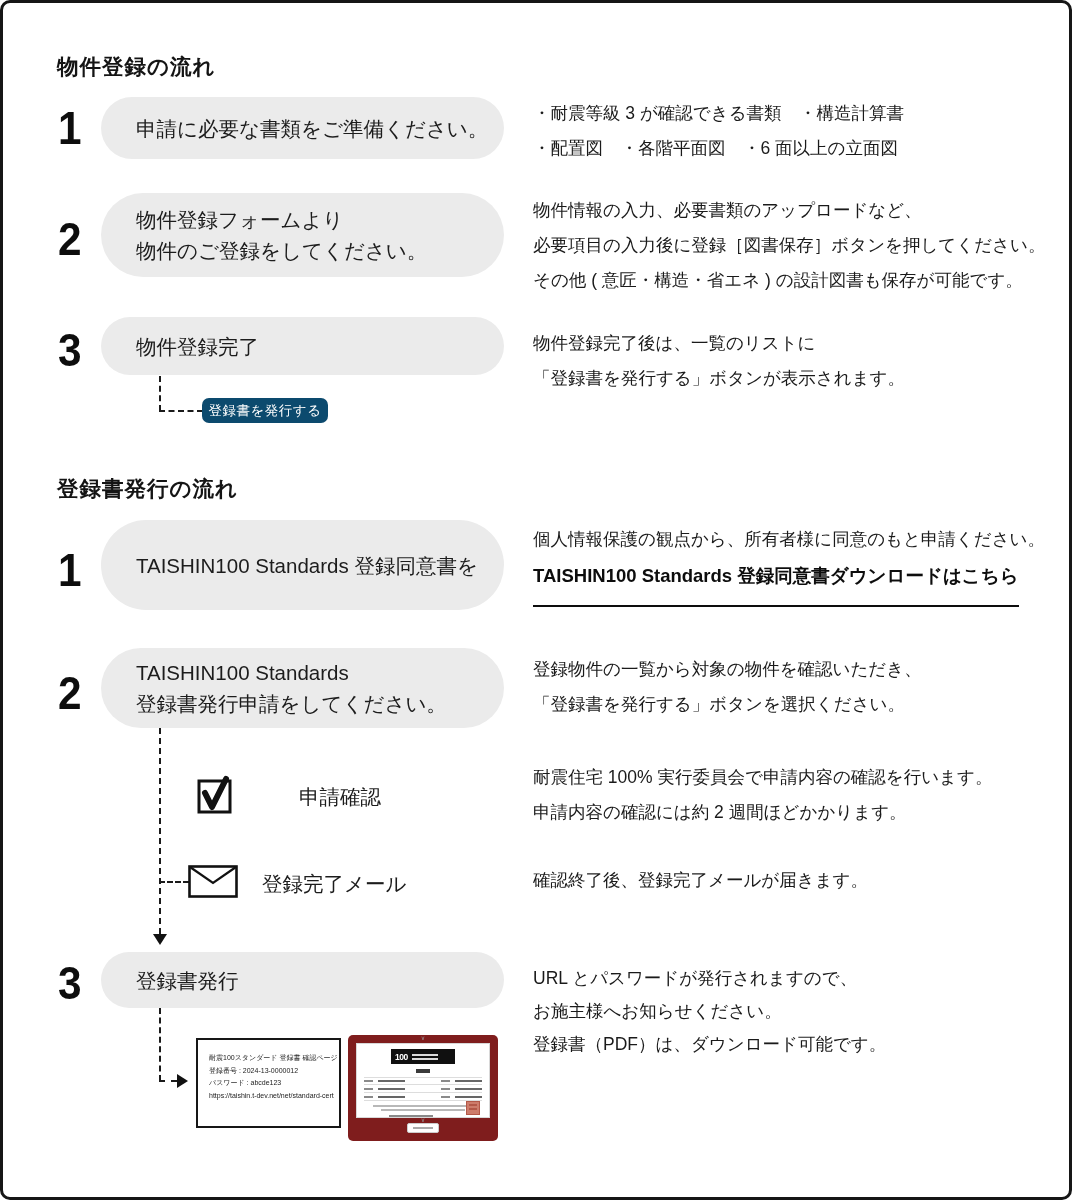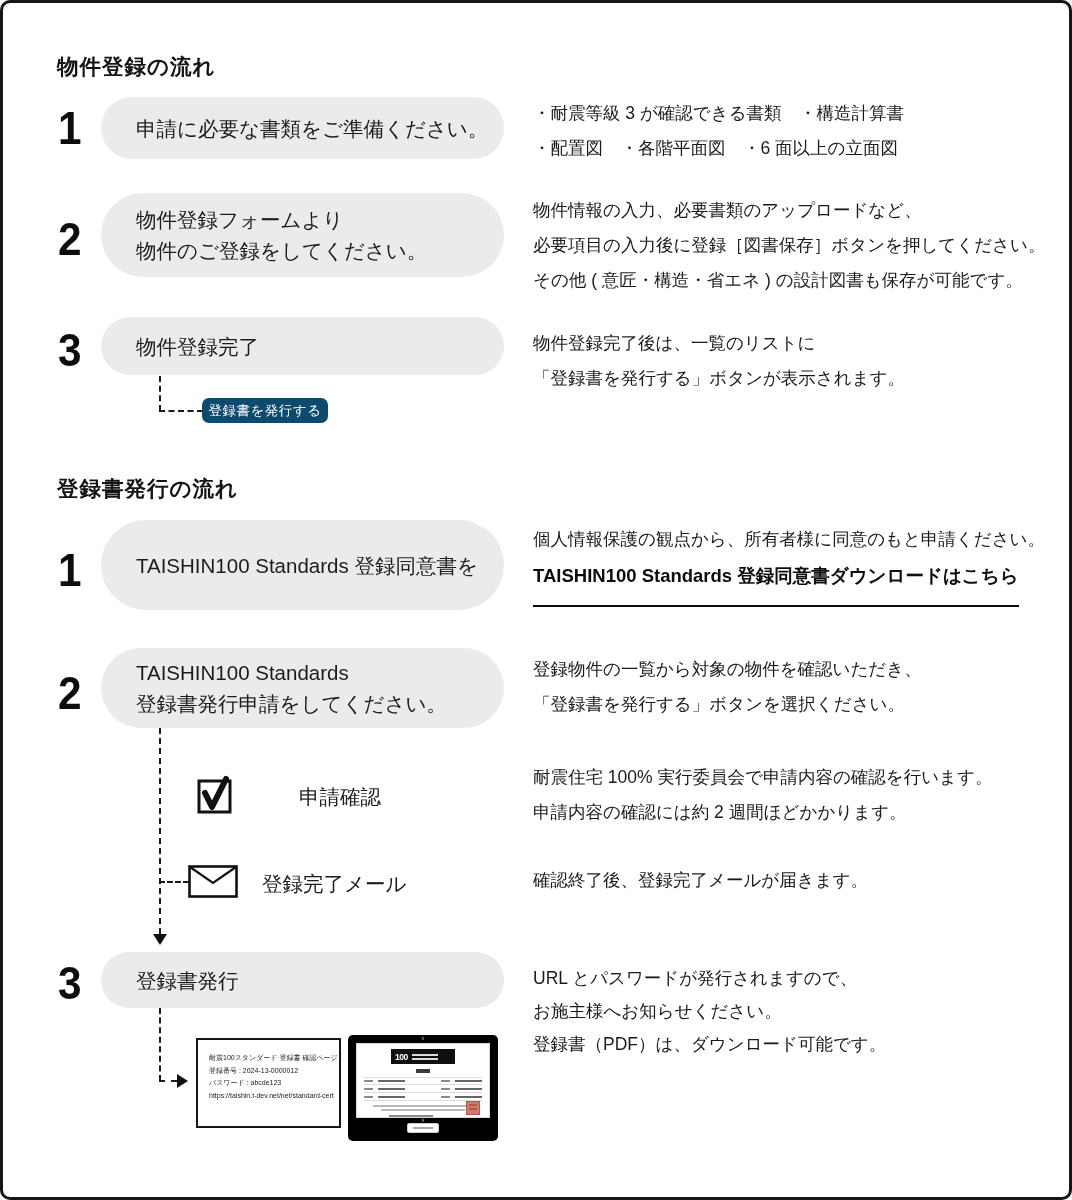--- a/index.html
+++ b/index.html
@@ -35,21 +35,21 @@
     font-size:18.5px; font-weight:bold; color:#0d0d0d; text-decoration:none;
     border-bottom:2.5px solid #0d0d0d; padding-bottom:17px; white-space:nowrap; display:inline-block;
   }
   .mid-label { font-size:20.5px; color:#1c1c1c; white-space:nowrap; }
   .arrow-down { width:0; height:0; border-left:7px solid transparent; border-right:7px solid transparent; border-top:11px solid #111; }
   .arrow-right { width:0; height:0; border-top:7px solid transparent; border-bottom:7px solid transparent; border-left:11px solid #111; }
   
   .conf-card { width:145px; height:90px; background:#fff; border:2px solid #161616; padding:12px 0 0 11px; }
   .conf-card div { font-size:7px; line-height:12.5px; color:#222; white-space:nowrap; letter-spacing:0; }
   
-  .cert-wrap { width:150px; height:106px; background:#000000; border-radius:5px; }
+  .cert-wrap { width:150px; height:106px; background:#7f1d1d; border-radius:5px; }
   .cert-sheet { position:absolute; left:8px; top:8px; width:134px; height:75px; background:#fff; border:1px solid #d8d8d8; }
   .cert-banner { position:absolute; left:50%; transform:translateX(-50%); top:5px; width:64px; height:15px; background:#101010; display:flex; align-items:center; padding:0 4px; }
   .cert-logo { color:#fff; font-size:8.5px; font-weight:bold; letter-spacing:-.5px; }
   .cert-banner-lines { margin-left:4px; display:flex; flex-direction:column; gap:2px; }
   .cert-banner-lines i { display:block; width:26px; height:2px; background:#fff; opacity:.85; }
   .bar { display:block; background:#9a9a9a; height:2px; }
   .cert-title-bar { position:absolute; left:50%; transform:translateX(-50%); top:25px; width:14px; height:4px; background:#3a3a3a; }
   .cert-table { position:absolute; left:7px; right:7px; top:33px; }
   .cert-row { display:flex; align-items:center; gap:5px; height:8px; border-bottom:1px solid #ddd; }
   .cert-row:first-child { border-top:1px solid #ddd; }

